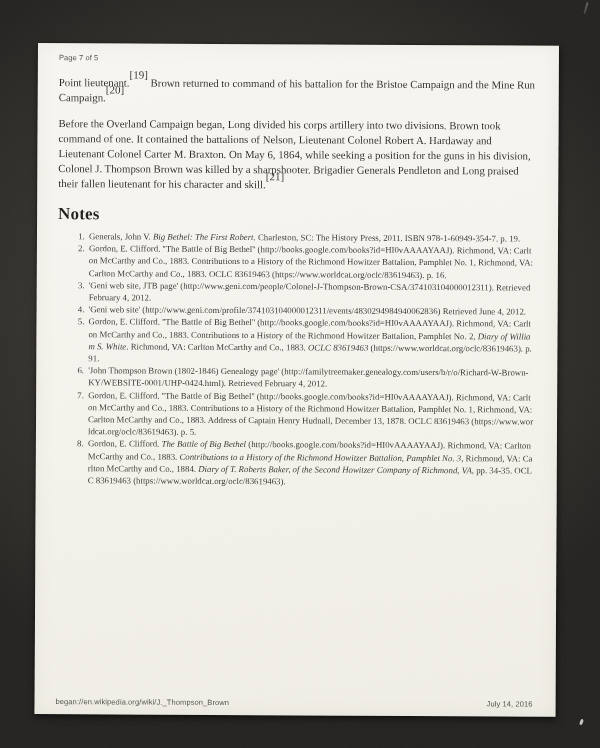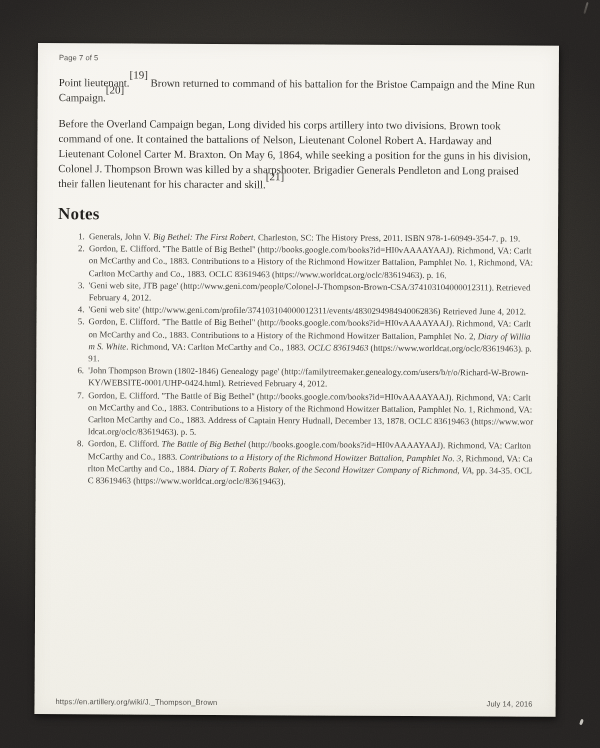--- a/index.html
+++ b/index.html
@@ -91,21 +91,21 @@
           <li><span>'Geni web site, JTB page' (http://www.geni.com/people/Colonel-J-Thompson-Brown-CSA/374103104000012311). Retrieved February 4, 2012.</span></li>
           <li><span>'Geni web site' (http://www.geni.com/profile/374103104000012311/events/4830294984940062836) Retrieved June 4, 2012.</span></li>
           <li><span>Gordon, E. Clifford. ''The Battle of Big Bethel'' (http://books.google.com/books?id=HI0vAAAAYAAJ). Richmond, VA: Carlton McCarthy and Co., 1883. Contributions to a History of the Richmond Howitzer Battalion, Pamphlet No. 2, </span><i>Diary of William S. White</i><span>. Richmond, VA: Carlton McCarthy and Co., 1883. </span><i>OCLC 83619463</i><span> (https://www.worldcat.org/oclc/83619463). p. 91.</span></li>
           <li><span>'John Thompson Brown (1802-1846) Genealogy page' (http://familytreemaker.genealogy.com/users/b/r/o/Richard-W-Brown-KY/WEBSITE-0001/UHP-0424.html). Retrieved February 4, 2012.</span></li>
           <li><span>Gordon, E. Clifford. ''The Battle of Big Bethel'' (http://books.google.com/books?id=HI0vAAAAYAAJ). Richmond, VA: Carlton McCarthy and Co., 1883. Contributions to a History of the Richmond Howitzer Battalion, Pamphlet No. 1, Richmond, VA: Carlton McCarthy and Co., 1883. Address of Captain Henry Hudnall, December 13, 1878. OCLC 83619463 (https://www.worldcat.org/oclc/83619463). p. 5.</span></li>
           <li><span>Gordon, E. Clifford. </span><i>The Battle of Big Bethel</i><span> (http://books.google.com/books?id=HI0vAAAAYAAJ). Richmond, VA: Carlton McCarthy and Co., 1883. </span><i>Contributions to a History of the Richmond Howitzer Battalion, Pamphlet No. 3</i><span>, Richmond, VA: Carlton McCarthy and Co., 1884. </span><i>Diary of T. Roberts Baker, of the Second Howitzer Company of Richmond, VA</i><span>, pp. 34-35. OCLC 83619463 (https://www.worldcat.org/oclc/83619463).</span></li>
         </ol>
     </div>
 
     <div class="pg-footer">
-      <span>https://en.artillery.org/wiki/J._Thompson_Brown</span>
+      <span>began://en.wikipedia.org/wiki/J._Thompson_Brown</span>
       <span>July 14, 2016</span>
     </div>
 
   </div>
 
   <div class="speck"></div>
   <div class="scratch"></div>
 
   <svg class="grain" width="600" height="748">
     <filter id="grain-f">

